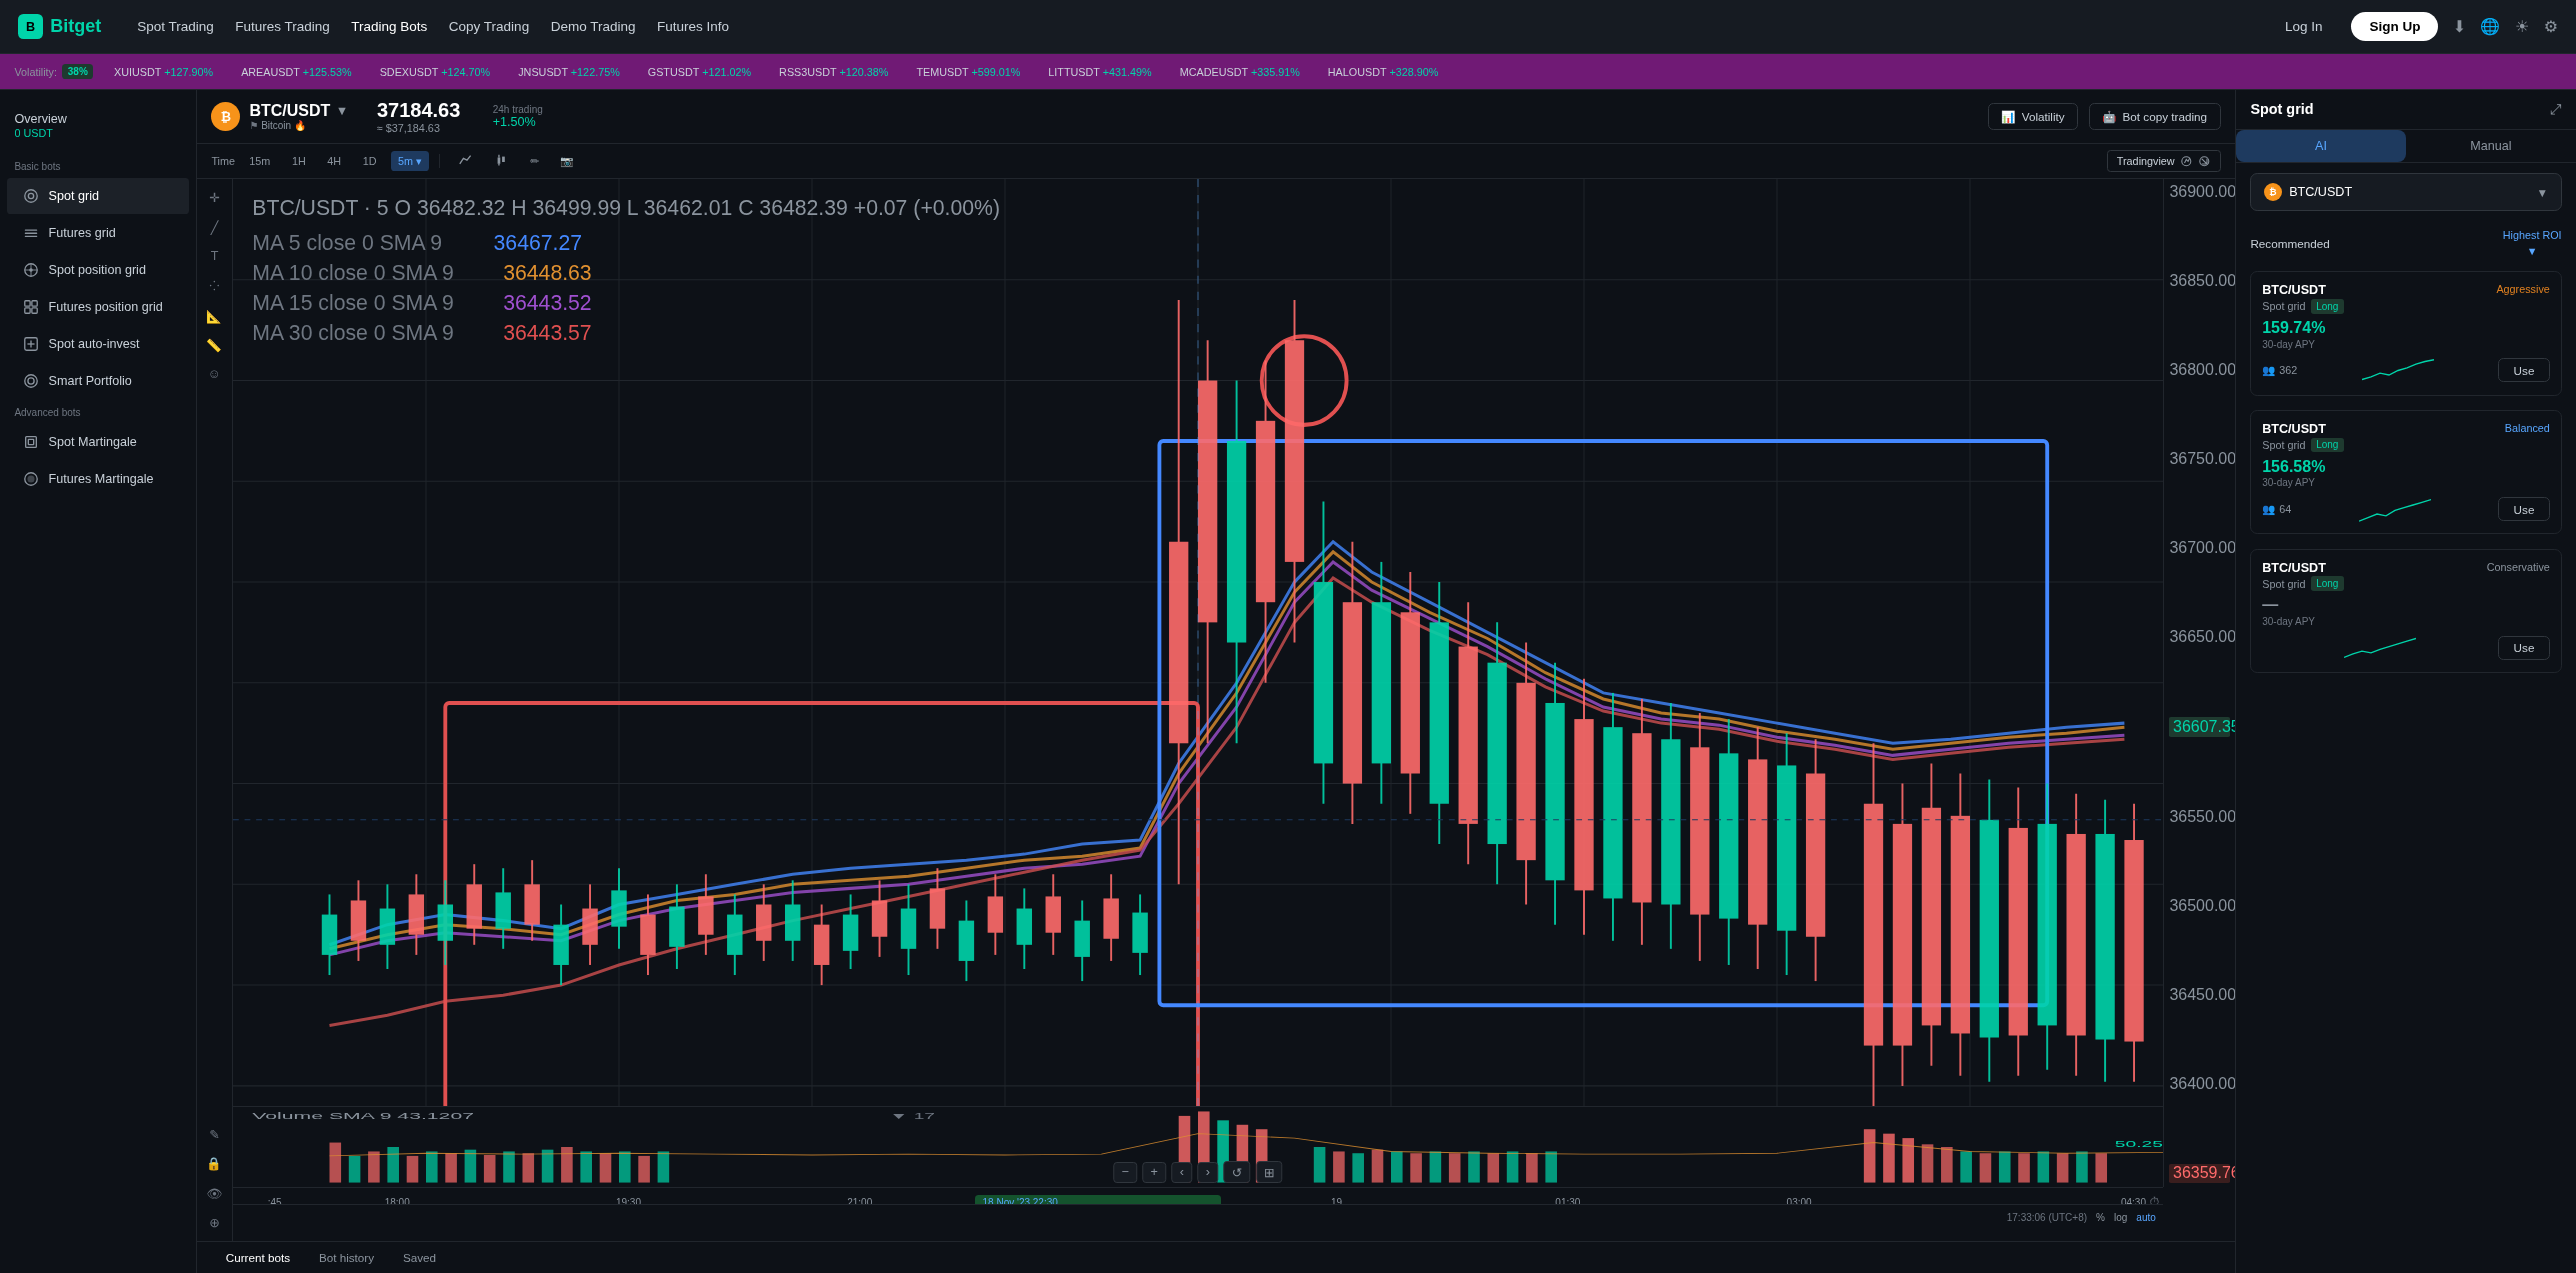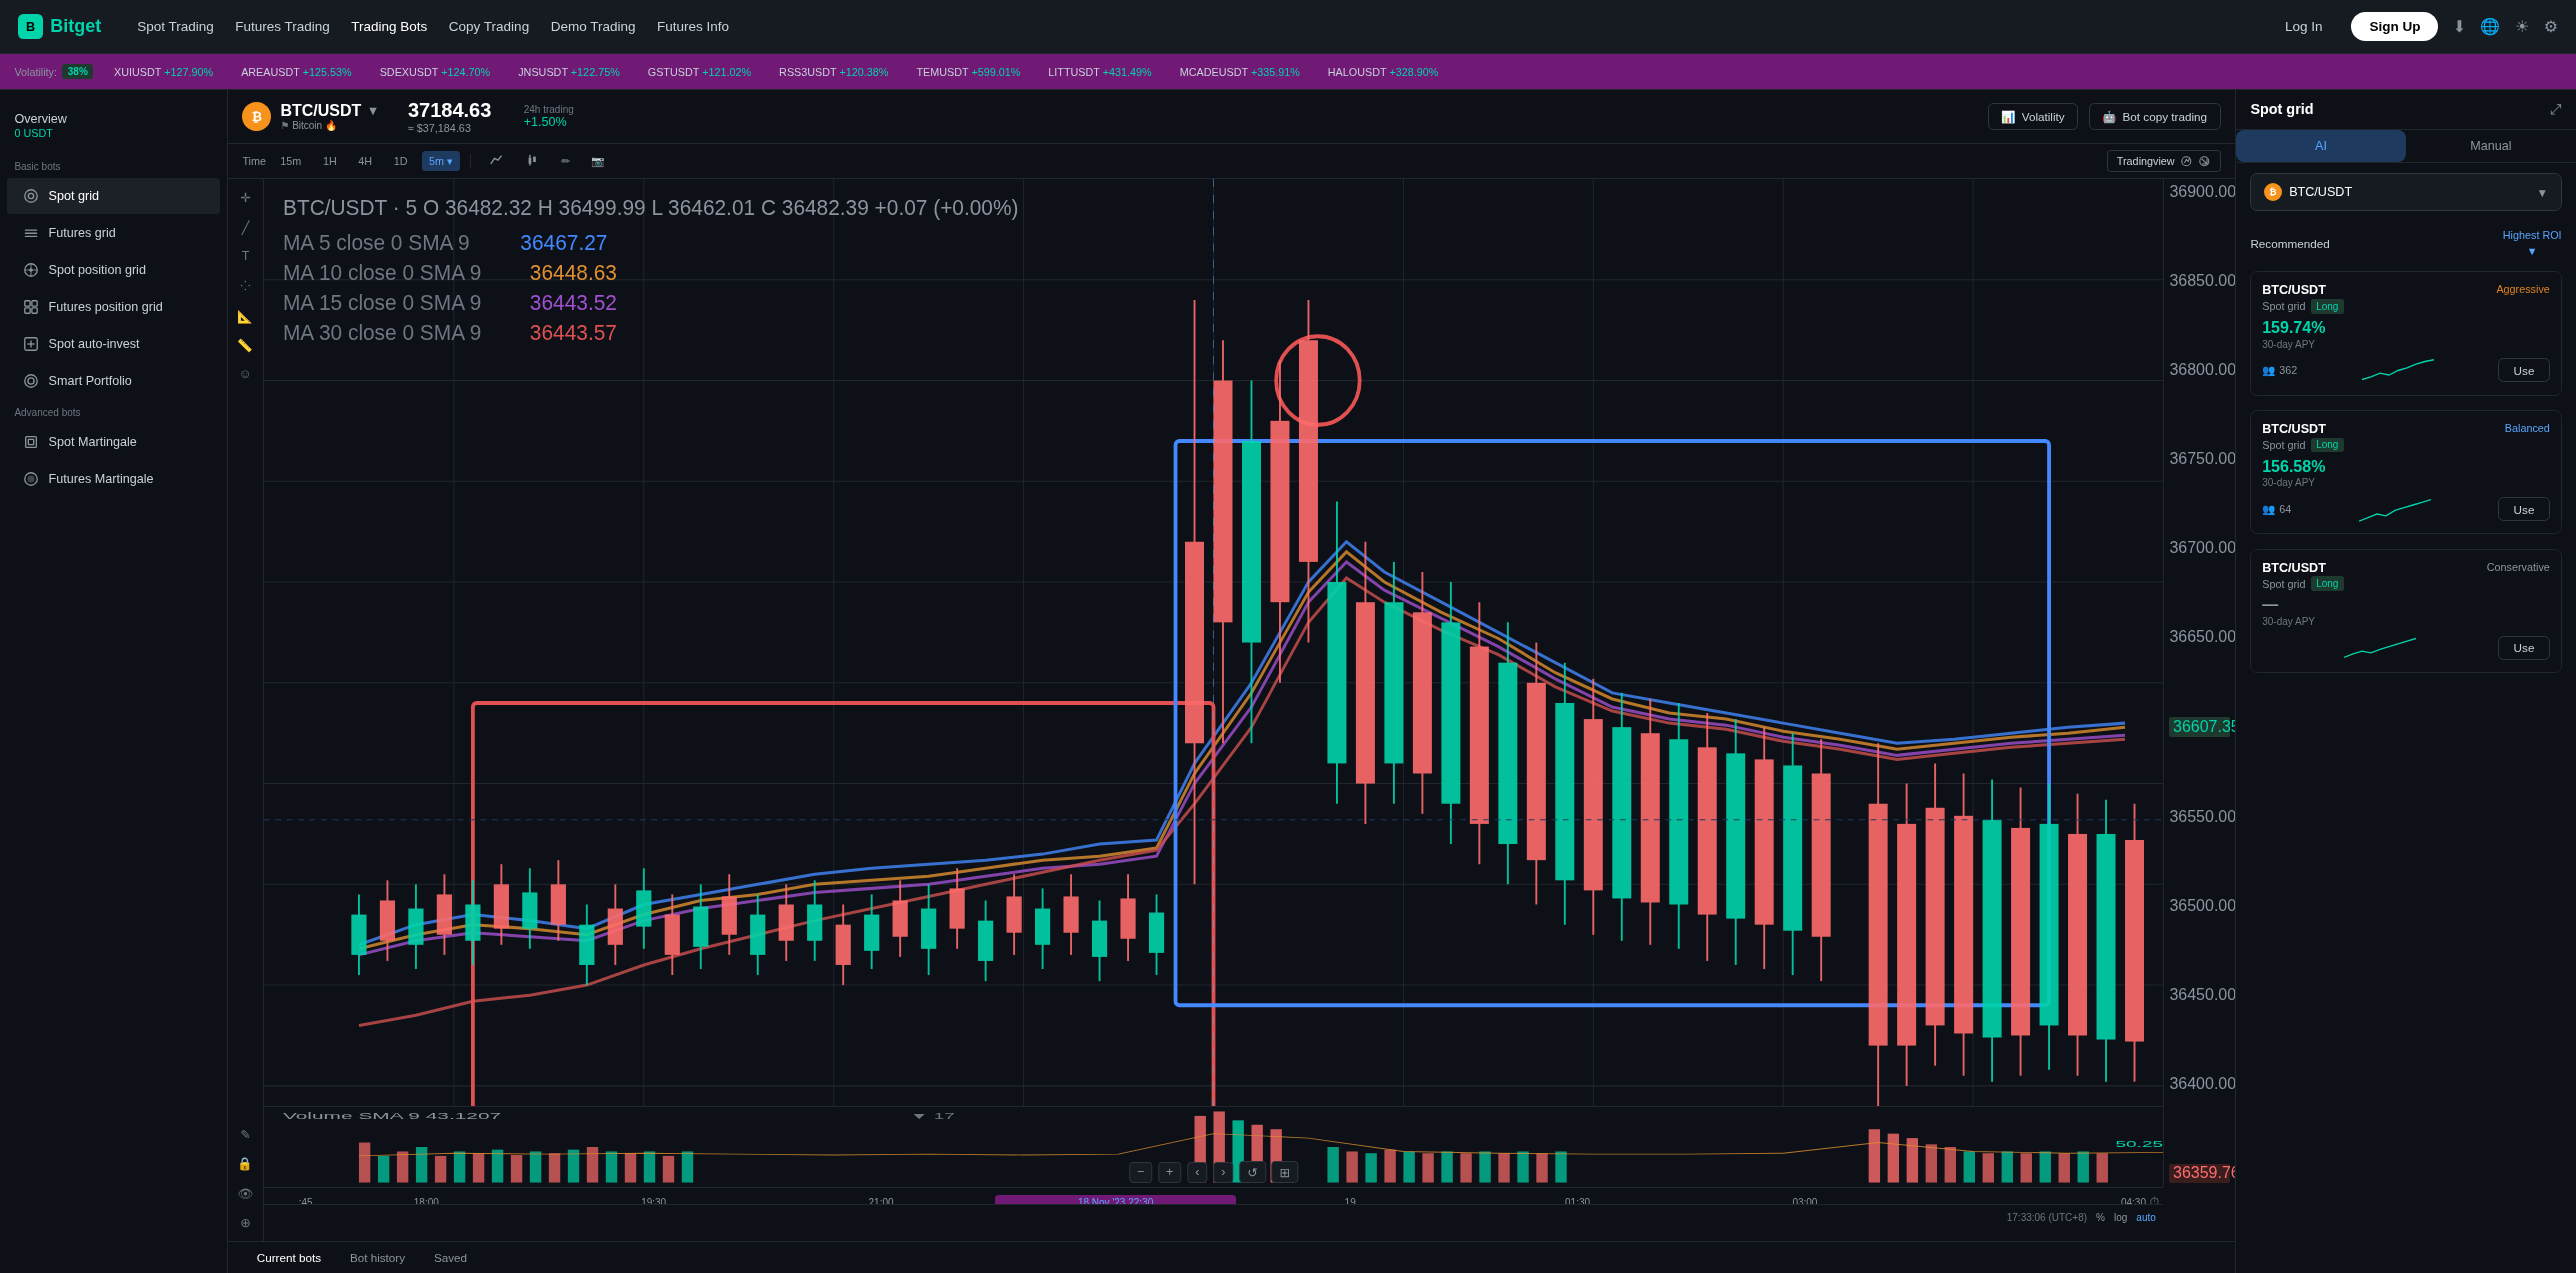--- a/index.html
+++ b/index.html
@@ -21,21 +21,21 @@
     .ticker { background: #701a75; border-bottom: 0.9px solid #21262d; height: 36px; display: flex; align-items: center; padding: 0 14.4px; gap: 10px; overflow: hidden; position: fixed; top: 54px; left: 0; right: 0; z-index: 99; white-space: nowrap; }
     .ticker-label { color: #8b949e; font-size: 10.8px; margin-right: 10.8px; display: flex; align-items: center; gap: 5.4px; }
     .ticker-badge { background: #1e3a2f; color: #00d4aa; padding: 1.8px 5.4px; border-radius: 3.6px; font-size: 10px; font-weight: 600; }
     .ticker-item { font-size: 10.8px; color: #c9d1d9; margin-right: 18px; }
     .ticker-item .pos { color: #00d4aa; }
 
     
     .main { display: flex; margin-top: 90px; height: calc(1274px - 90px); }
 
     
-    .sidebar { width: 228px; background: #0d1117; border-right: 0.9px solid #21262d; padding: 14.4px 0; flex-shrink: 0; overflow-y: auto; }
+    .sidebar { width: 197px; background: #0d1117; border-right: 0.9px solid #21262d; padding: 14.4px 0; flex-shrink: 0; overflow-y: auto; }
     .sidebar-user { padding: 7.2px 14.4px 14.4px; }
     .sidebar-user-name { color: #c9d1d9; font-size: 12.6px; font-weight: 500; }
     .sidebar-user-balance { color: #00d4aa; font-size: 10.8px; margin-top: 1.8px; }
     .section-label { color: #6e7681; font-size: 10px; padding: 7.2px 14.4px 5.4px; text-transform: none; font-weight: 500; }
     .sidebar-item { display: flex; align-items: center; gap: 9px; padding: 9px 14.4px; cursor: pointer; color: #c9d1d9; font-size: 12.6px; border-radius: 3.6px; margin: 0.9px 7.2px; }
     .sidebar-item.active { background: #1c2128; color: #fff; }
     .sidebar-item-icon { width: 18px; height: 18px; display: flex; align-items: center; justify-content: center; color: #8b949e; font-size: 14.4px; }
 
     
     .chart-area { flex: 1; display: flex; flex-direction: column; background: #0d1117; overflow: hidden; }
@@ -604,21 +604,21 @@
           <button class="ctrl-btn">↺</button>
           <button class="ctrl-btn">⊞</button>
         </div>
       </div>
 
       <div style="position:absolute;bottom:25px;left:36px;right:72px;height:29px;display:flex;align-items:center;border-top:0.9px solid #21262d;background:#0d1117;padding:0 3.6px;">
         <span style="color:#8b949e;font-size:10px;width:45px;text-align:right;">:45</span>
         <span style="color:#8b949e;font-size:10px;flex:1;text-align:center;">18:00</span>
         <span style="color:#8b949e;font-size:10px;flex:1;text-align:center;">19:30</span>
         <span style="color:#8b949e;font-size:10px;flex:1;text-align:center;">21:00</span>
-        <span style="background:#701a75;color:#58a6ff;font-size:10px;padding:1.8px 7.2px;border-radius:3.6px;flex:1;text-align:center;">18 Nov '23  22:30</span>
+        <span style="background:#14532d;color:#58a6ff;font-size:10px;padding:1.8px 7.2px;border-radius:3.6px;flex:1;">18 Nov '23  22:30</span>
         <span style="color:#8b949e;font-size:10px;flex:1;text-align:center;">19</span>
         <span style="color:#8b949e;font-size:10px;flex:1;text-align:center;">01:30</span>
         <span style="color:#8b949e;font-size:10px;flex:1;text-align:center;">03:00</span>
         <span style="color:#8b949e;font-size:10px;flex:1;text-align:right;">04:30</span>
         <span style="color:#6e7681;font-size:12.6px;margin-left:3.6px;">⏱</span>
       </div>
 
       <div style="position:absolute;bottom:12px;left:36px;right:72px;height:25px;display:flex;align-items:center;justify-content:flex-end;padding:0 7.2px;border-top:0.9px solid #21262d;background:#0d1117;gap:9px;">
         <span style="color:#6e7681;font-size:10px;">17:33:06 (UTC+8)</span>
         <span style="color:#8b949e;font-size:10px;cursor:pointer;">%</span>

